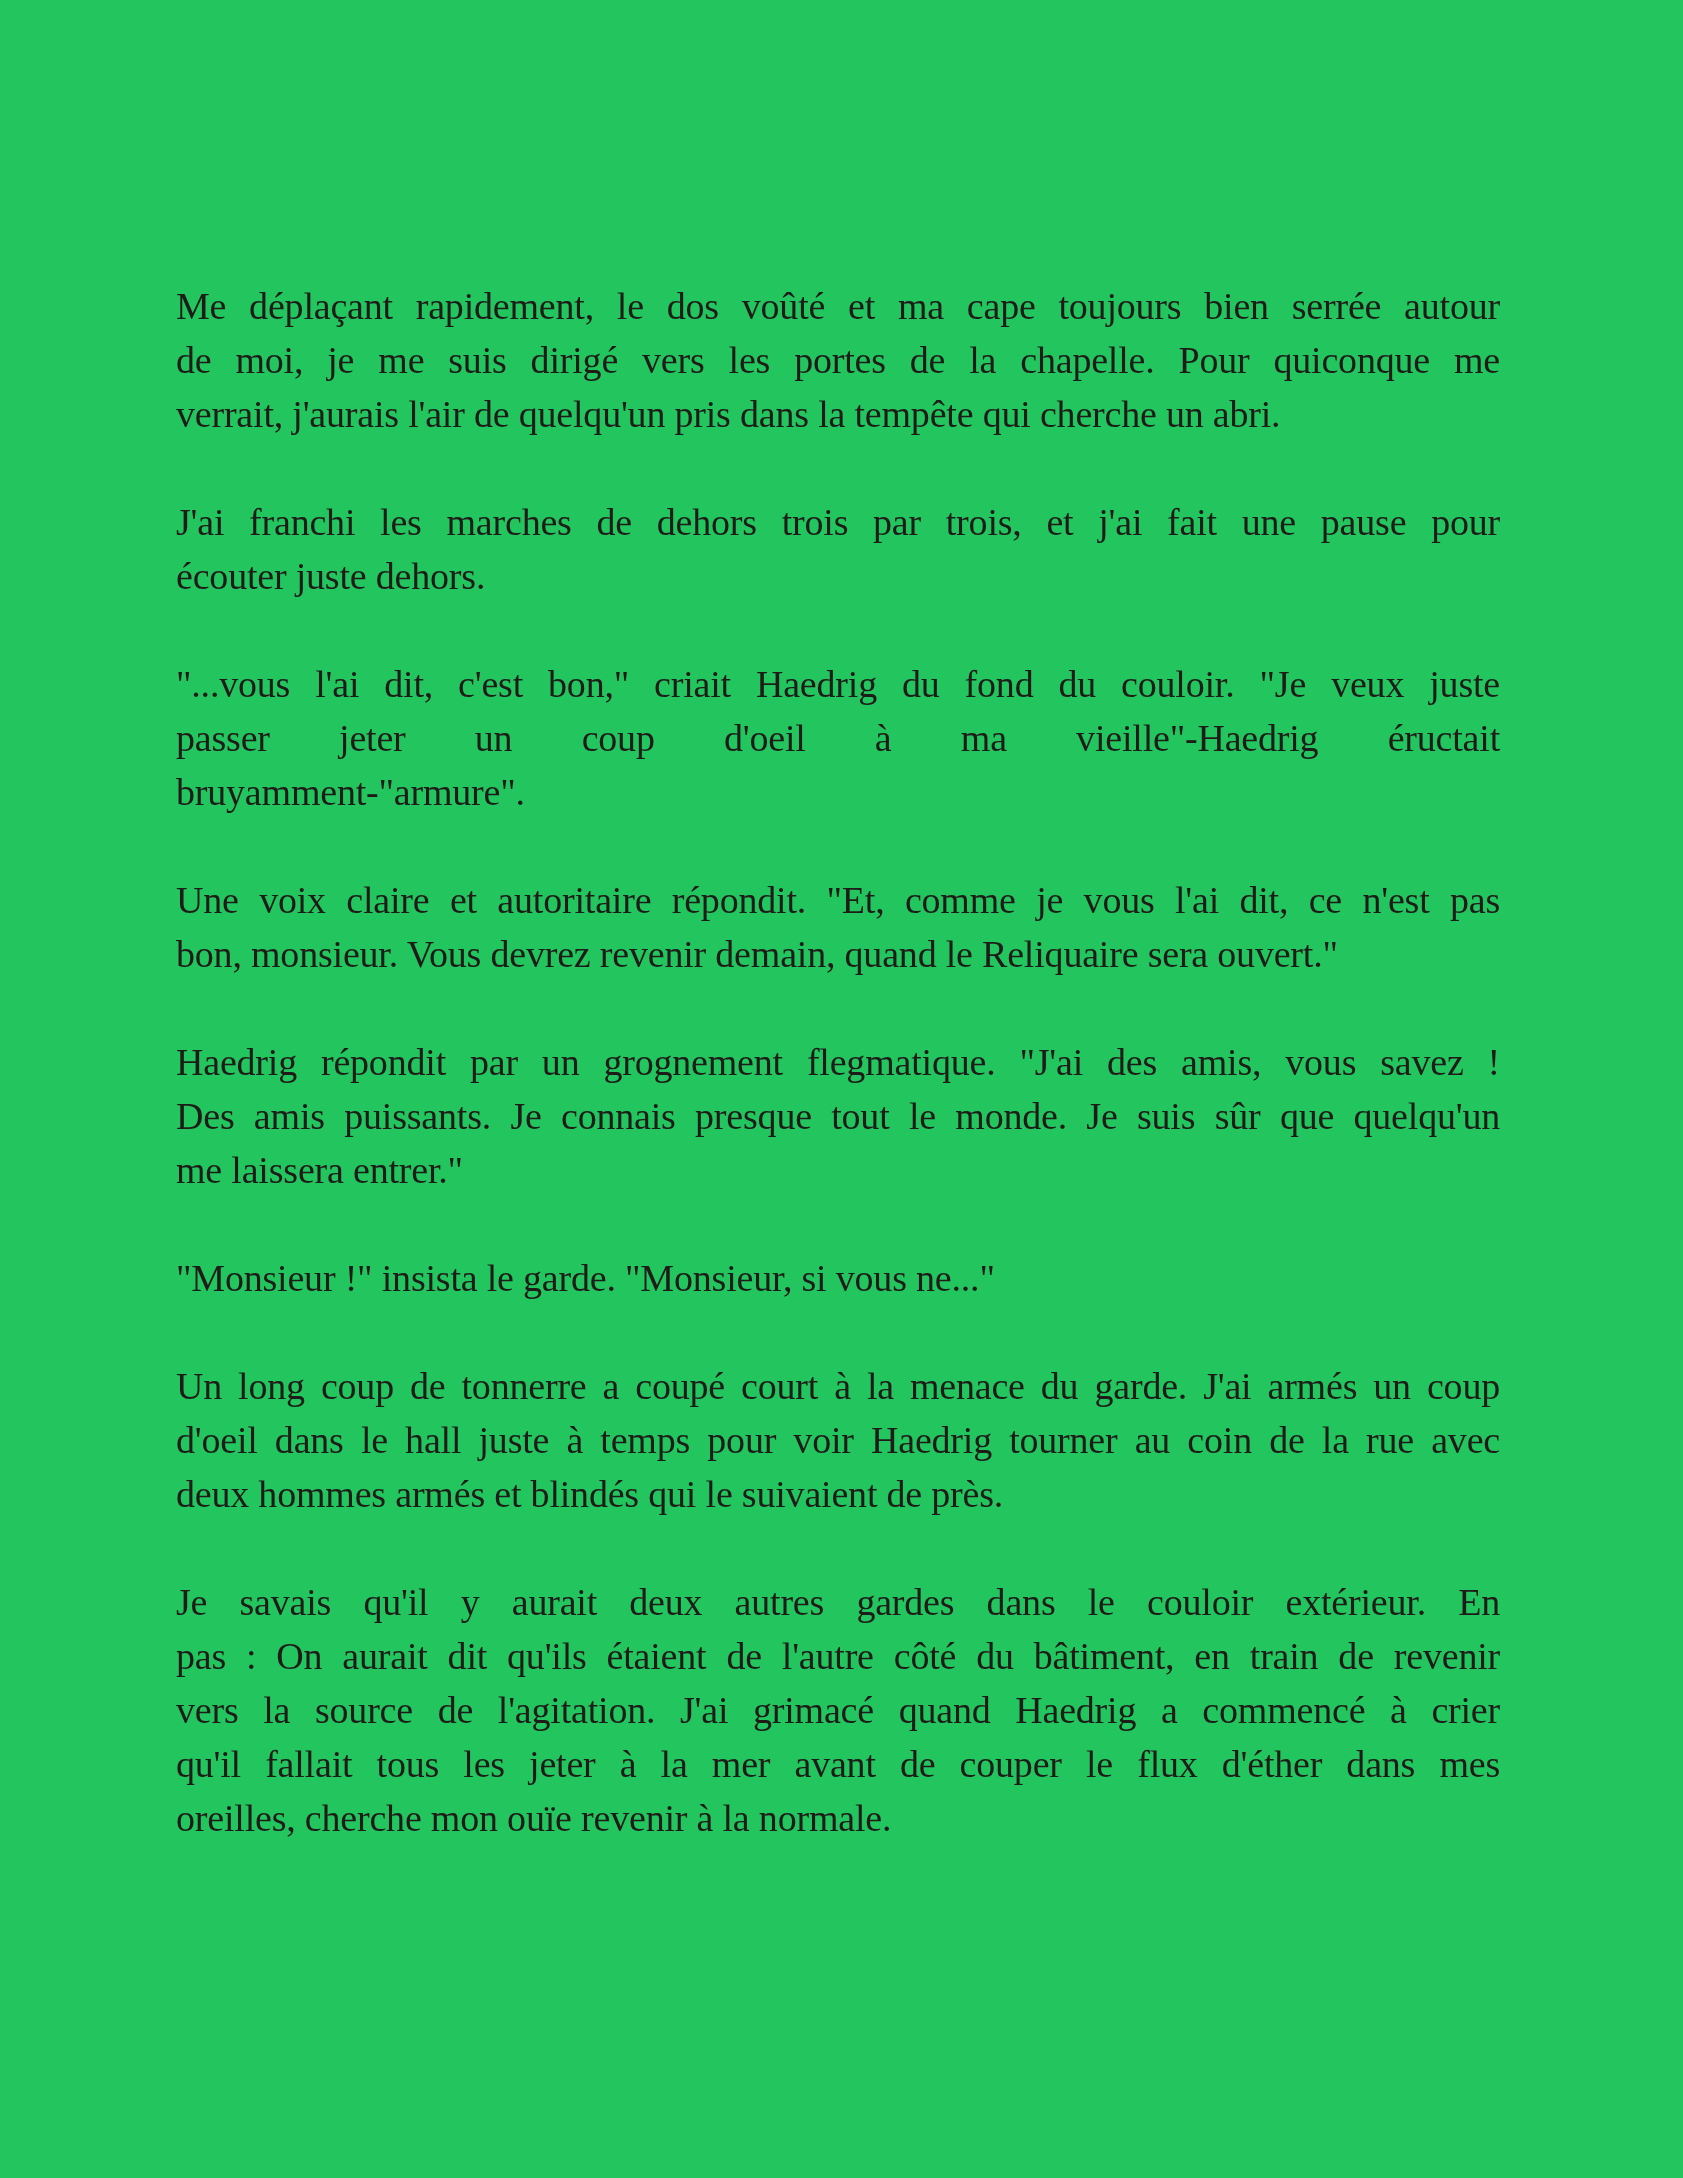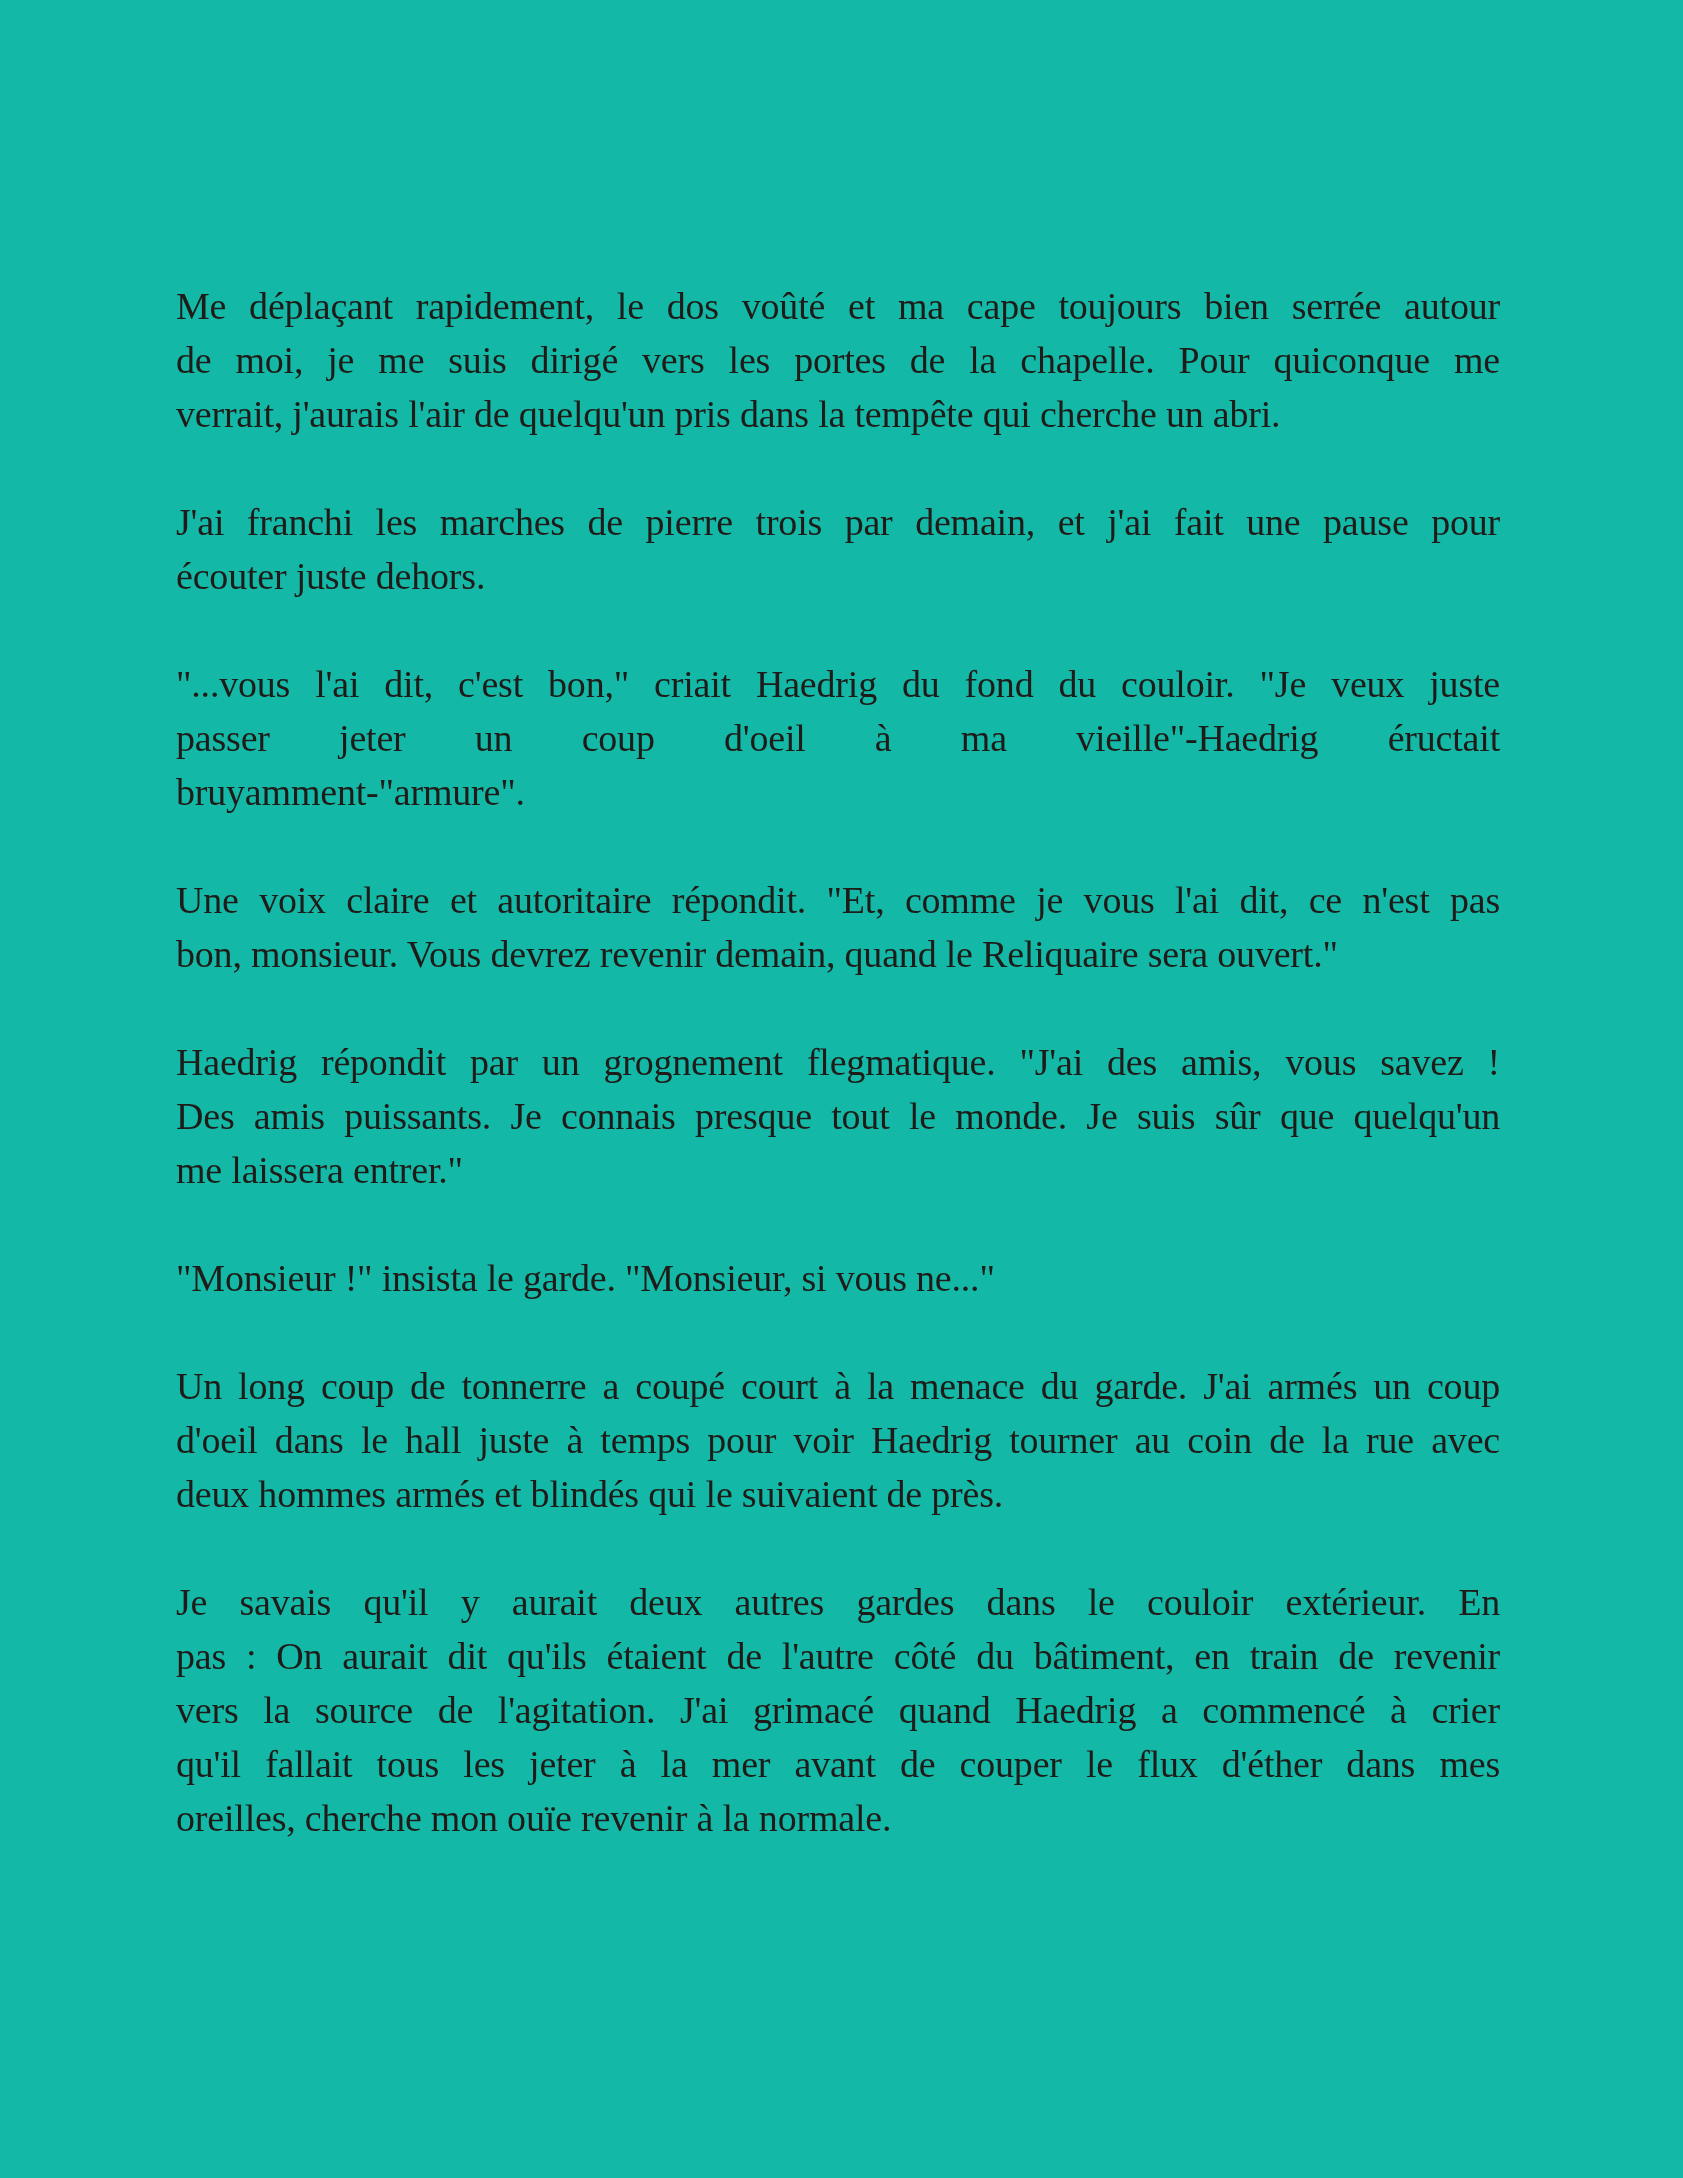--- a/index.html
+++ b/index.html
@@ -9,21 +9,21 @@
   body {
     width: 1683px;
     height: 2178px;
     background: #ffffff;
     overflow: hidden;
   }
   .page {
     position: relative;
     width: 1683px;
     height: 2178px;
-    background: #14b8a6;
+    background: #22c55e;
   }
   .text-block {
     position: absolute;
     left: 176px;
     top: 279px;
     width: 1324px;
     font-family: "Liberation Serif", "DejaVu Serif", serif;
     font-size: 38px;
     line-height: 54px;
     letter-spacing: -0.2px;
@@ -48,21 +48,21 @@
 <body style="background: rgb(255, 255, 255);">
 
 <div class="page">
   <div class="text-block" id="text-block" style="color: rgb(31, 27, 24);">
       <div class="paragraph">
         <div class="line line-just">Me déplaçant rapidement, le dos voûté et ma cape toujours bien serrée autour</div>
         <div class="line line-just">de moi, je me suis dirigé vers les portes de la chapelle. Pour quiconque me</div>
         <div class="line line-last">verrait, j'aurais l'air de quelqu'un pris dans la tempête qui cherche un abri.</div>
       </div>
       <div class="paragraph">
-        <div class="line line-just">J'ai franchi les marches de pierre trois par demain, et j'ai fait une pause pour</div>
+        <div class="line line-just">J'ai franchi les marches de dehors trois par trois, et j'ai fait une pause pour</div>
         <div class="line line-last">écouter juste dehors.</div>
       </div>
       <div class="paragraph">
         <div class="line line-just">"...vous l'ai dit, c'est bon," criait Haedrig du fond du couloir. "Je veux juste</div>
         <div class="line line-just">passer jeter un coup d'oeil à ma vieille"-Haedrig éructait</div>
         <div class="line line-last">bruyamment-"armure".</div>
       </div>
       <div class="paragraph">
         <div class="line line-just">Une voix claire et autoritaire répondit. "Et, comme je vous l'ai dit, ce n'est pas</div>
         <div class="line line-last">bon, monsieur. Vous devrez revenir demain, quand le Reliquaire sera ouvert."</div>

